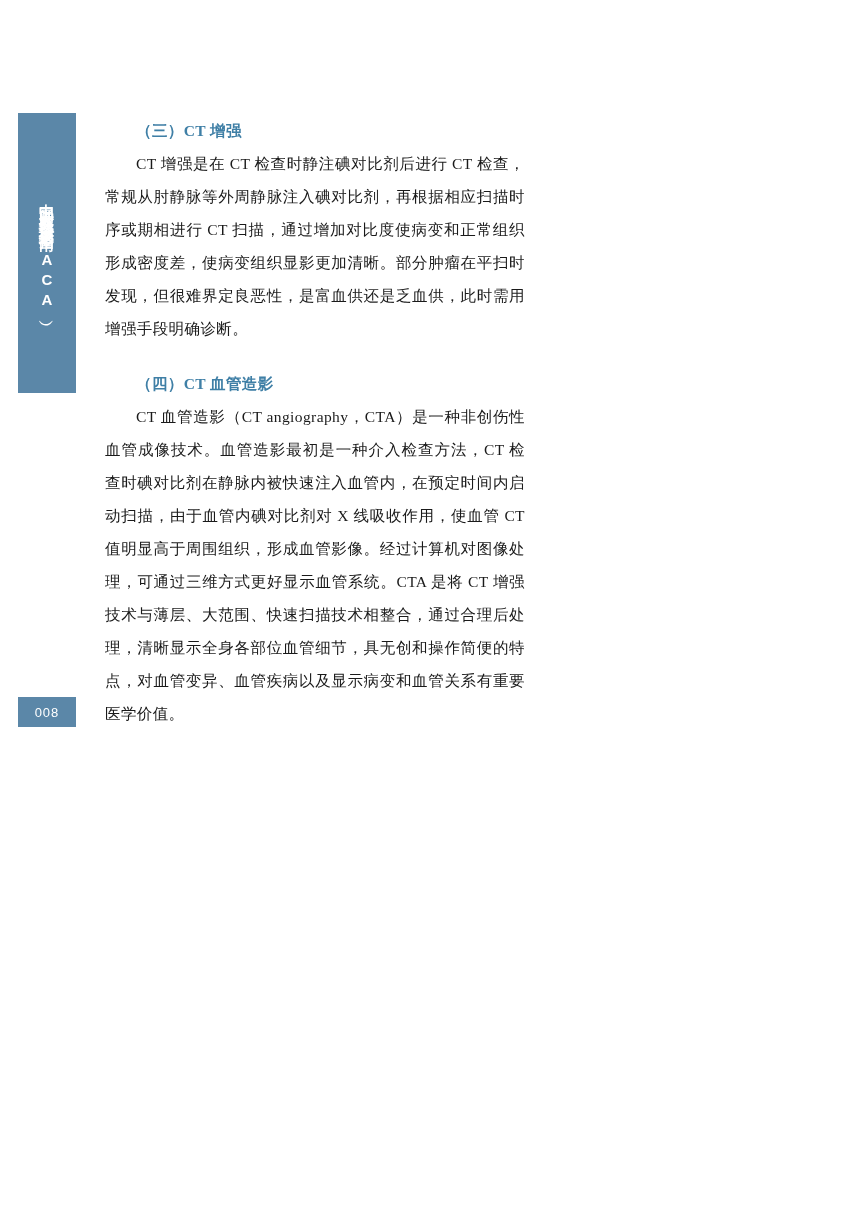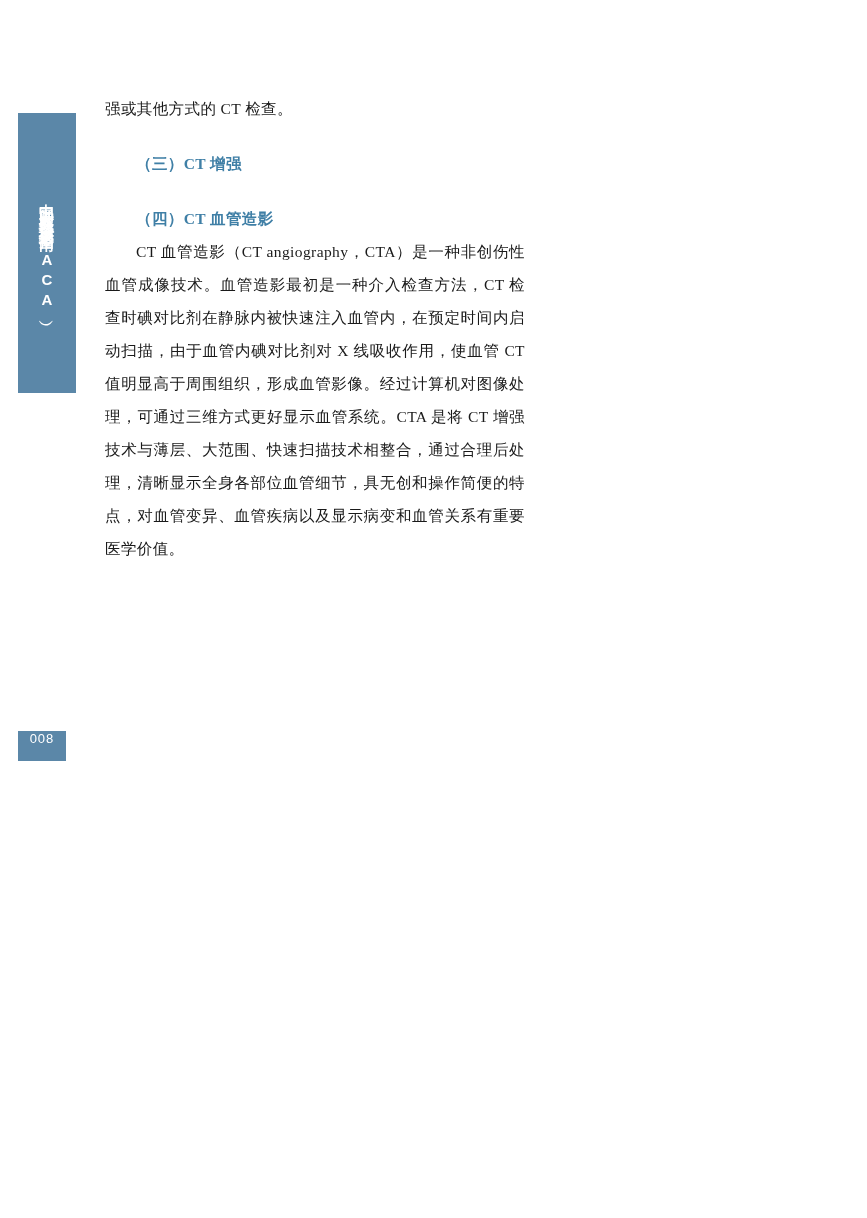--- a/index.html
+++ b/index.html
@@ -43,26 +43,27 @@
     font-size: 15px;
     letter-spacing: 3px;
     line-height: 1;
     white-space: nowrap;
   }
 
   
   .folio {
     position: absolute;
     left: 18px;
-    top: 731px;
-    width: 48px;
+    top: 697px;
+    width: 58px;
     height: 30px;
     background: #5b87a8;
     color: #ffffff;
     display: flex;
+    align-items: center;
     justify-content: center;
     font-family: "Liberation Sans", "DejaVu Sans", sans-serif;
     font-size: 13px;
     letter-spacing: 1px;
   }
 
   
   .text-col {
     position: absolute;
     left: 105px;
@@ -101,24 +102,24 @@
   <div class="side-tab">
     <span class="side-tab-text">中国肿瘤整合诊治技术指南（CACA）</span>
   </div>
 
   <div class="folio">
     <span>008</span>
   </div>
 
   <div class="text-col">
 
-    <p class="para">强或其他方式的 CT 检查。</p>
 
     <h3 class="heading">（三）CT 增强</h3>
 
+    <p class="para indent">CT 增强是在 CT 检查时静注碘对比剂后进行 CT 检查，常规从肘静脉等外周静脉注入碘对比剂，再根据相应扫描时序或期相进行 CT 扫描，通过增加对比度使病变和正常组织形成密度差，使病变组织显影更加清晰。部分肿瘤在平扫时发现，但很难界定良恶性，是富血供还是乏血供，此时需用增强手段明确诊断。</p>
 
     <h3 class="heading">（四）CT 血管造影</h3>
 
     <p class="para indent">CT 血管造影（CT angiography，CTA）是一种非创伤性血管成像技术。血管造影最初是一种介入检查方法，CT 检查时碘对比剂在静脉内被快速注入血管内，在预定时间内启动扫描，由于血管内碘对比剂对 X 线吸收作用，使血管 CT 值明显高于周围组织，形成血管影像。经过计算机对图像处理，可通过三维方式更好显示血管系统。CTA 是将 CT 增强技术与薄层、大范围、快速扫描技术相整合，通过合理后处理，清晰显示全身各部位血管细节，具无创和操作简便的特点，对血管变异、血管疾病以及显示病变和血管关系有重要医学价值。</p>
 
   </div>
 
 </div>
 
 </body></html>

